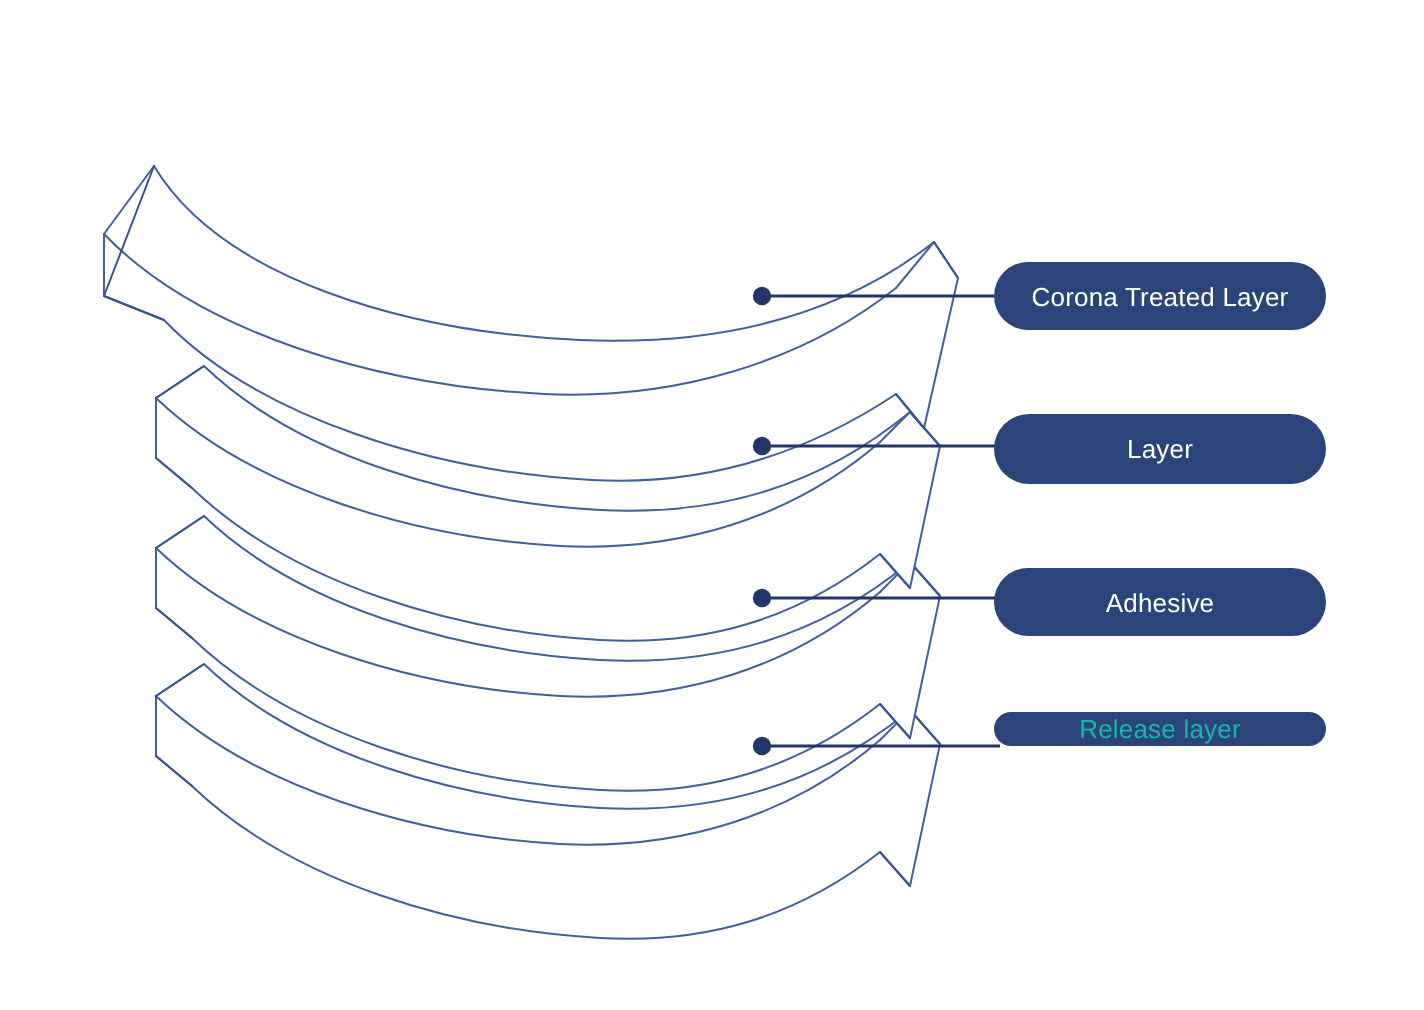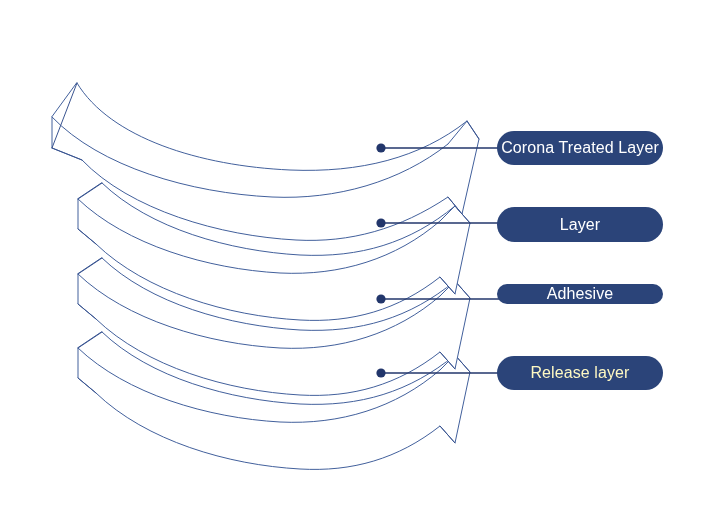--- a/index.html
+++ b/index.html
@@ -58,21 +58,21 @@
   }
   .pill {
     position: absolute;
     box-sizing: border-box;
     display: flex;
     align-items: center;
     justify-content: center;
     background: #2b4479;
     color: #ffffff;
     border-radius: 999px;
-    font-size: 16px;
+    font-size: 13px;
     letter-spacing: 0.1px;
     white-space: nowrap;
     user-select: none;
   }
 </style>
 </head>
 <body style="background: rgb(255, 255, 255);">
 
 <div id="diagram-root">
 
@@ -183,20 +183,20 @@
       <circle class="leader-dot" cx="381" cy="373" r="4.6" style="fill: rgb(34, 54, 107);"></circle>
     </g>
   </svg>
 
   <div class="pill" id="pill-0" style="left: 497px; top: 131px; width: 166px; height: 34px; background: rgb(43, 68, 121); color: rgb(255, 255, 255);">
     <span>Corona Treated Layer</span>
   </div>
   <div class="pill" id="pill-1" style="left: 497px; top: 207px; width: 166px; height: 35px; background: rgb(43, 68, 121); color: rgb(255, 255, 255);">
     <span>Layer</span>
   </div>
-  <div class="pill" id="pill-2" style="left: 497px; top: 284px; width: 166px; height: 20px; background: rgb(43, 68, 121); color: rgb(255, 255, 255);">
+  <div class="pill" id="pill-2" style="left: 497px; top: 284px; width: 166px; height: 34px; background: rgb(43, 68, 121); color: rgb(255, 255, 255);">
     <span>Adhesive</span>
   </div>
-  <div class="pill" id="pill-3" style="left: 497px; top: 356px; width: 166px; height: 34px; background: rgb(43, 68, 121); color: #fef9c3;">
+  <div class="pill" id="pill-3" style="left: 497px; top: 356px; width: 166px; height: 17px; background: rgb(43, 68, 121); color: #14b8a6;">
     <span>Release layer</span>
   </div>
 
 </div>
 
 </body></html>

